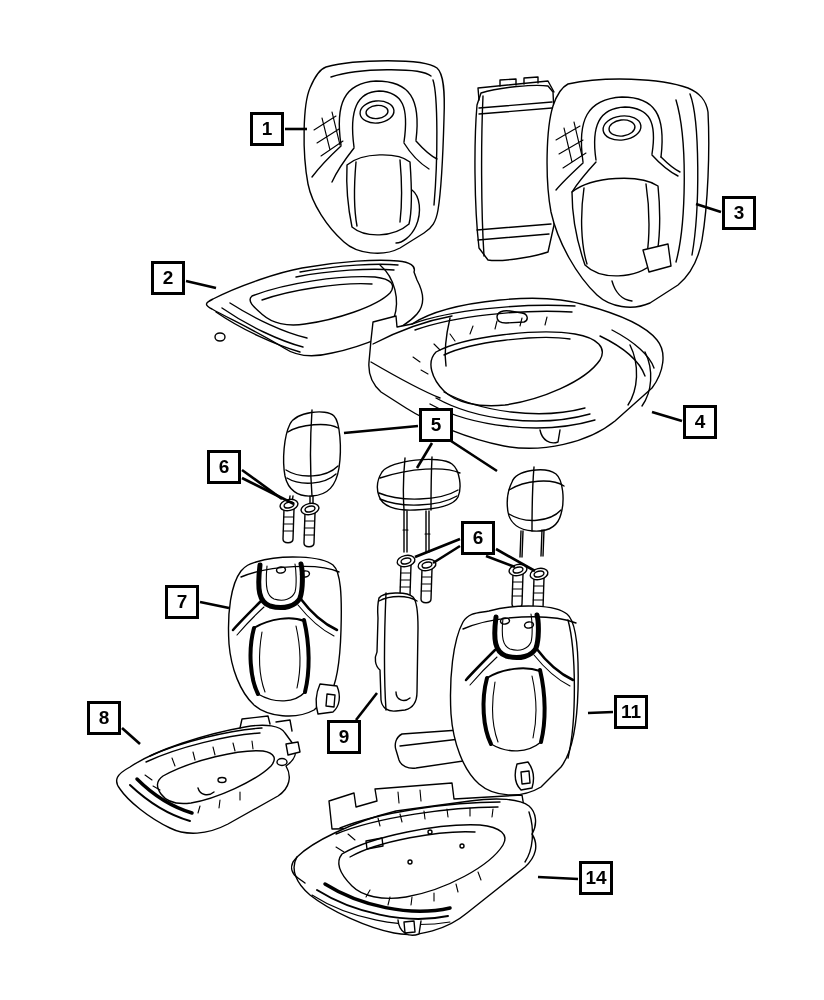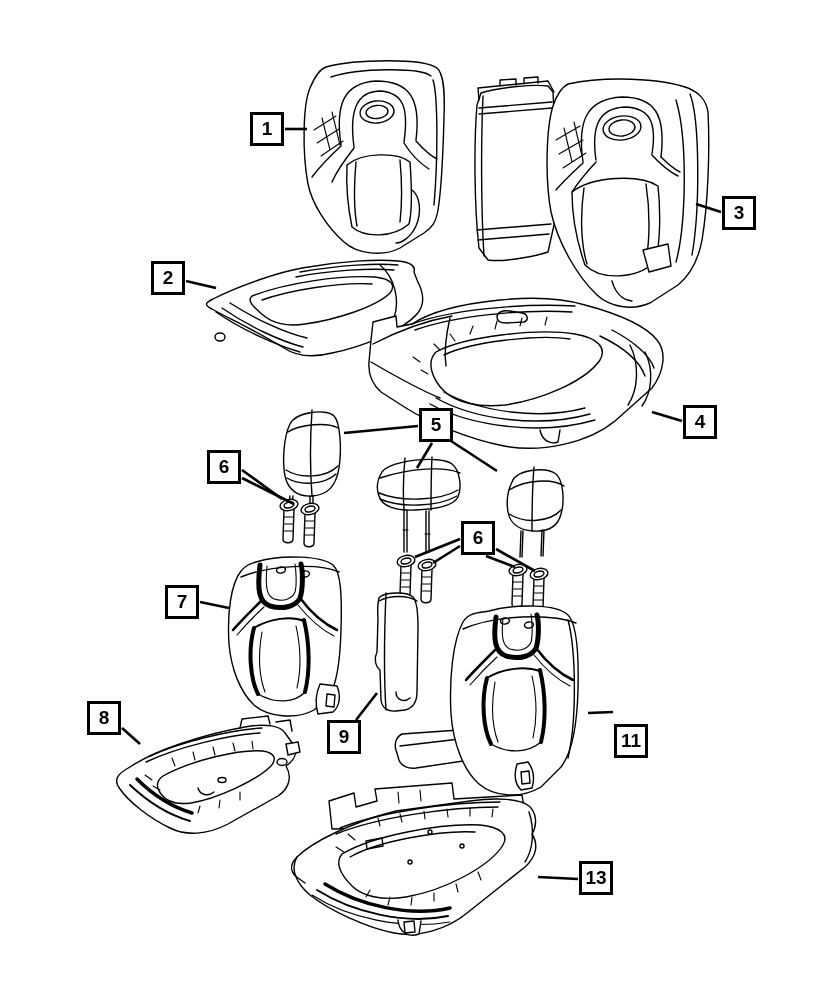--- a/index.html
+++ b/index.html
@@ -303,20 +303,20 @@
     </div>
 <div class="callout" style="left:165px;top:585px">
       <span>7</span>
     </div>
 <div class="callout" style="left:87px;top:701px">
       <span>8</span>
     </div>
 <div class="callout" style="left:327px;top:720px">
       <span>9</span>
     </div>
-<div class="callout" style="left:614px;top:724px">
+<div class="callout" style="left:614px;top:695px">
       <span>11</span>
     </div>
 <div class="callout" style="left:579px;top:861px">
-      <span>13</span>
+      <span>14</span>
     </div>
 
 </div>
 
 </body></html>

